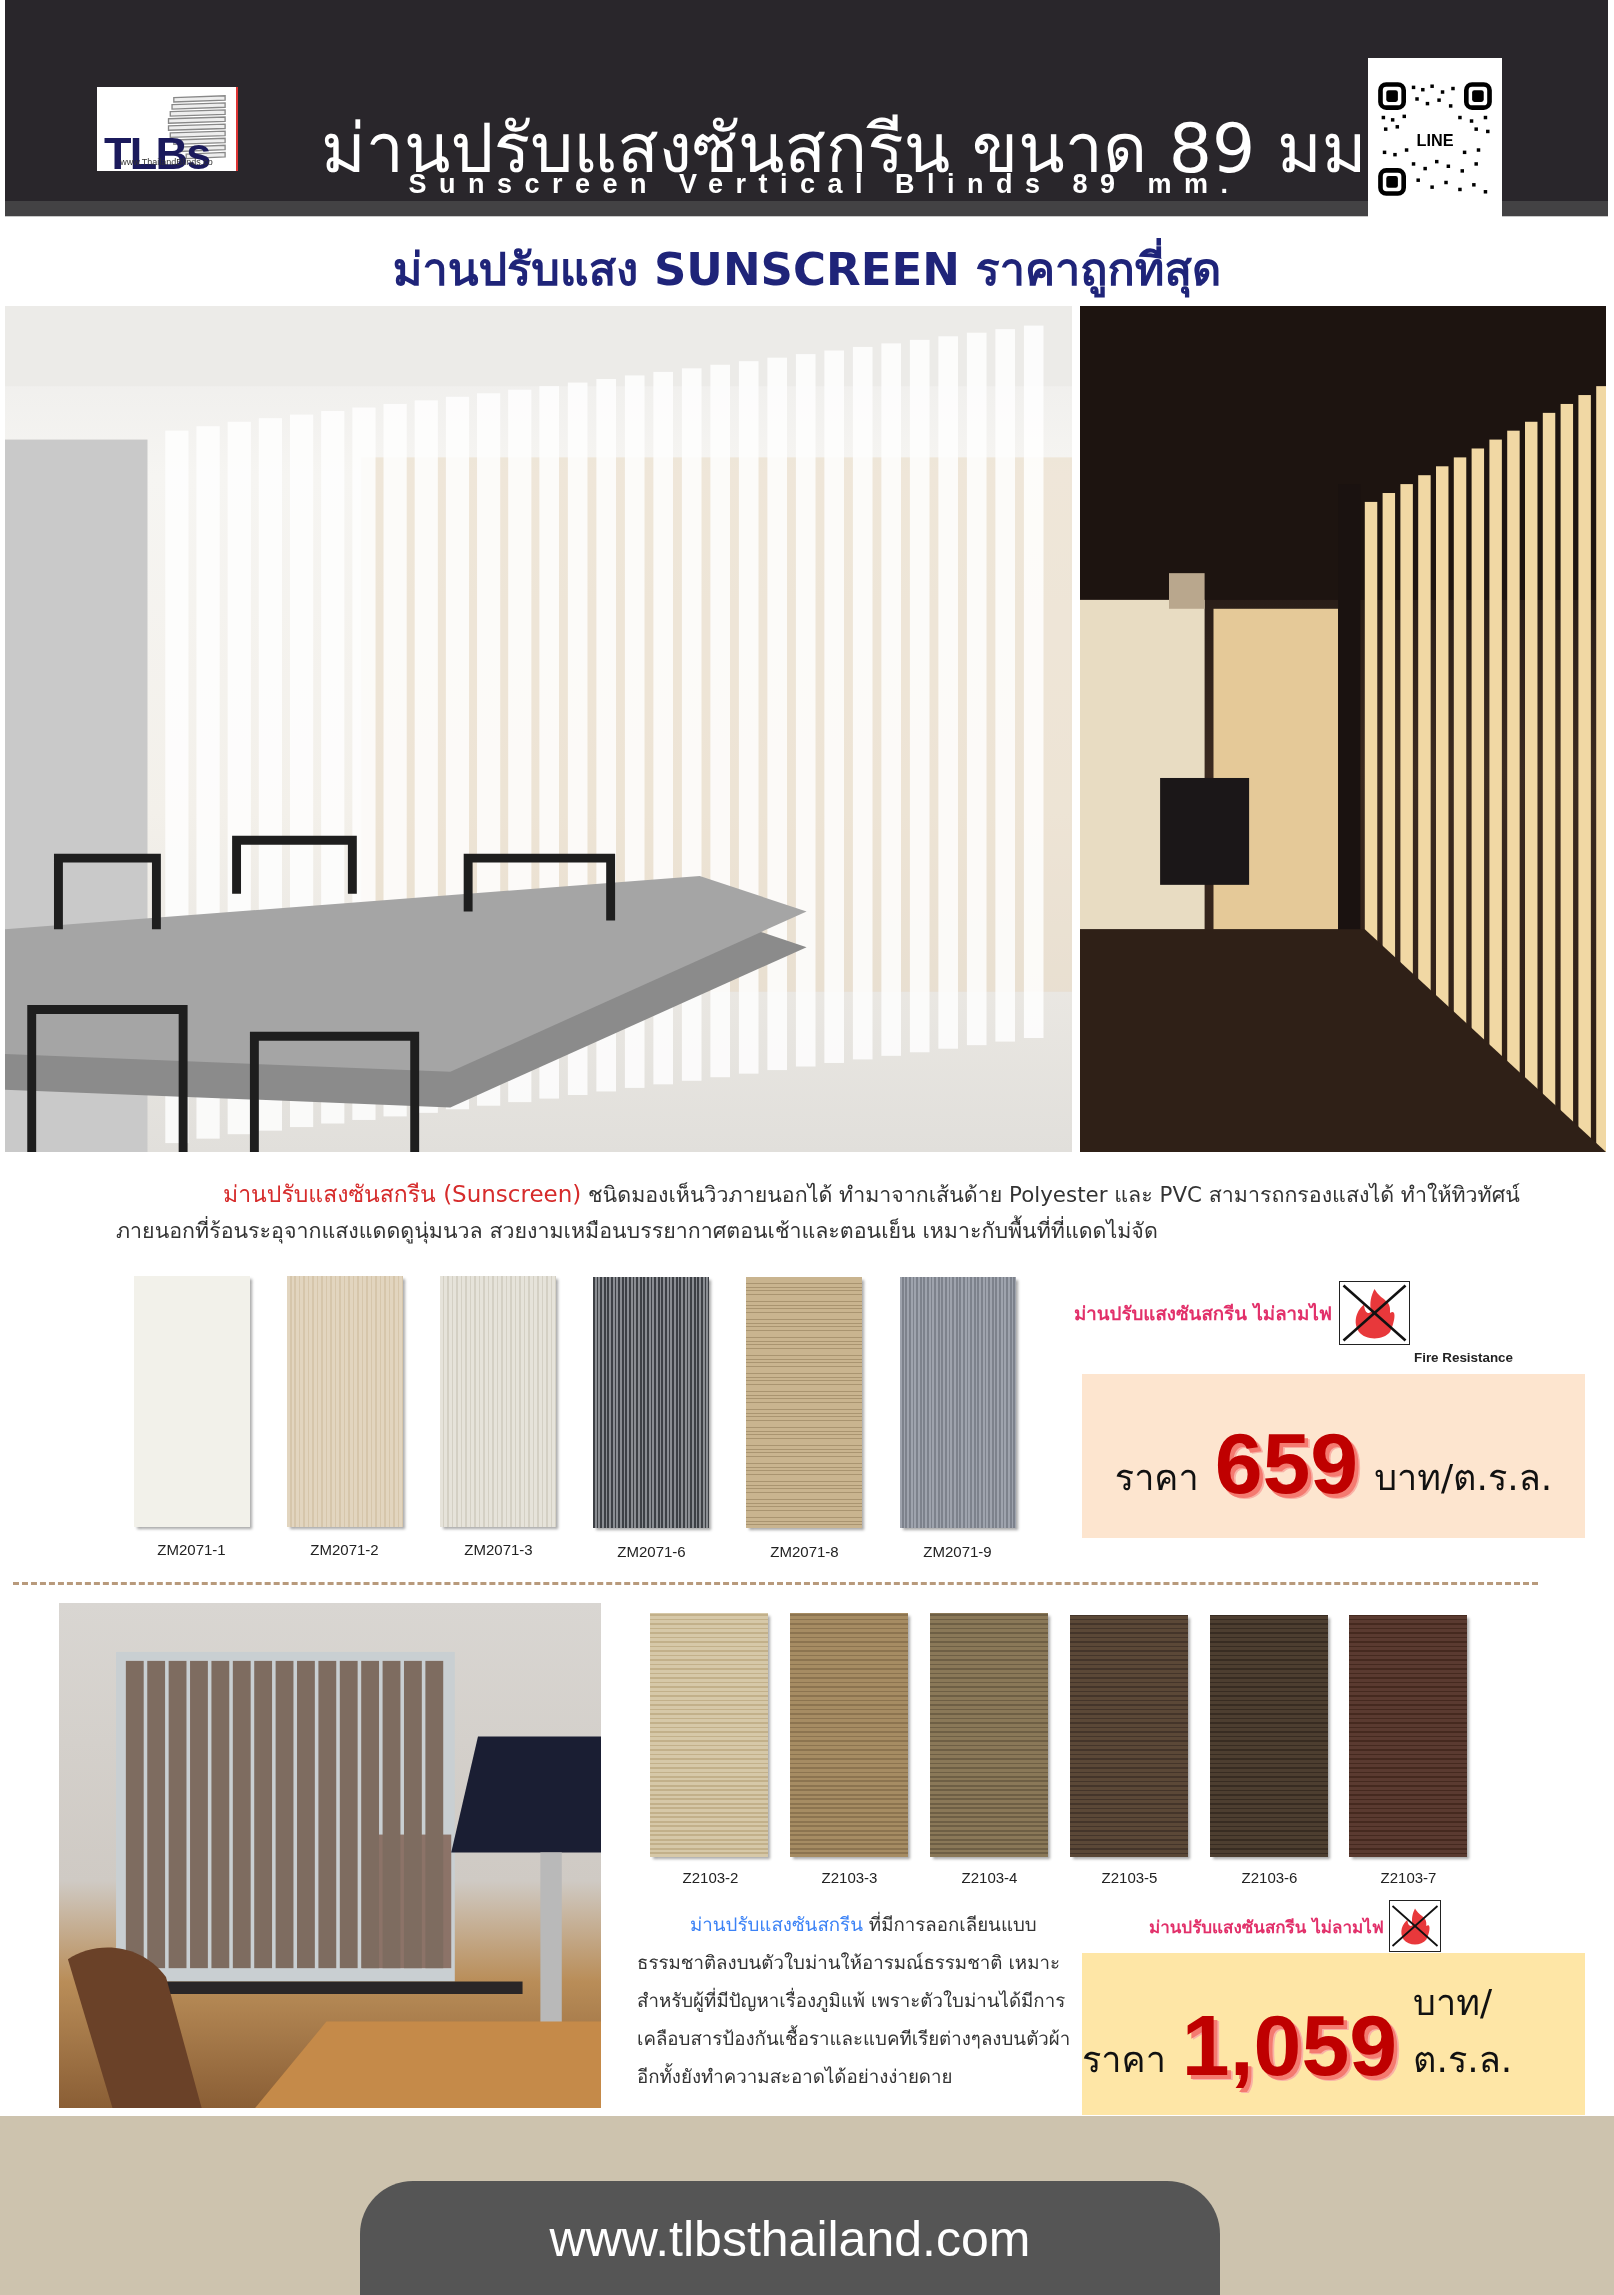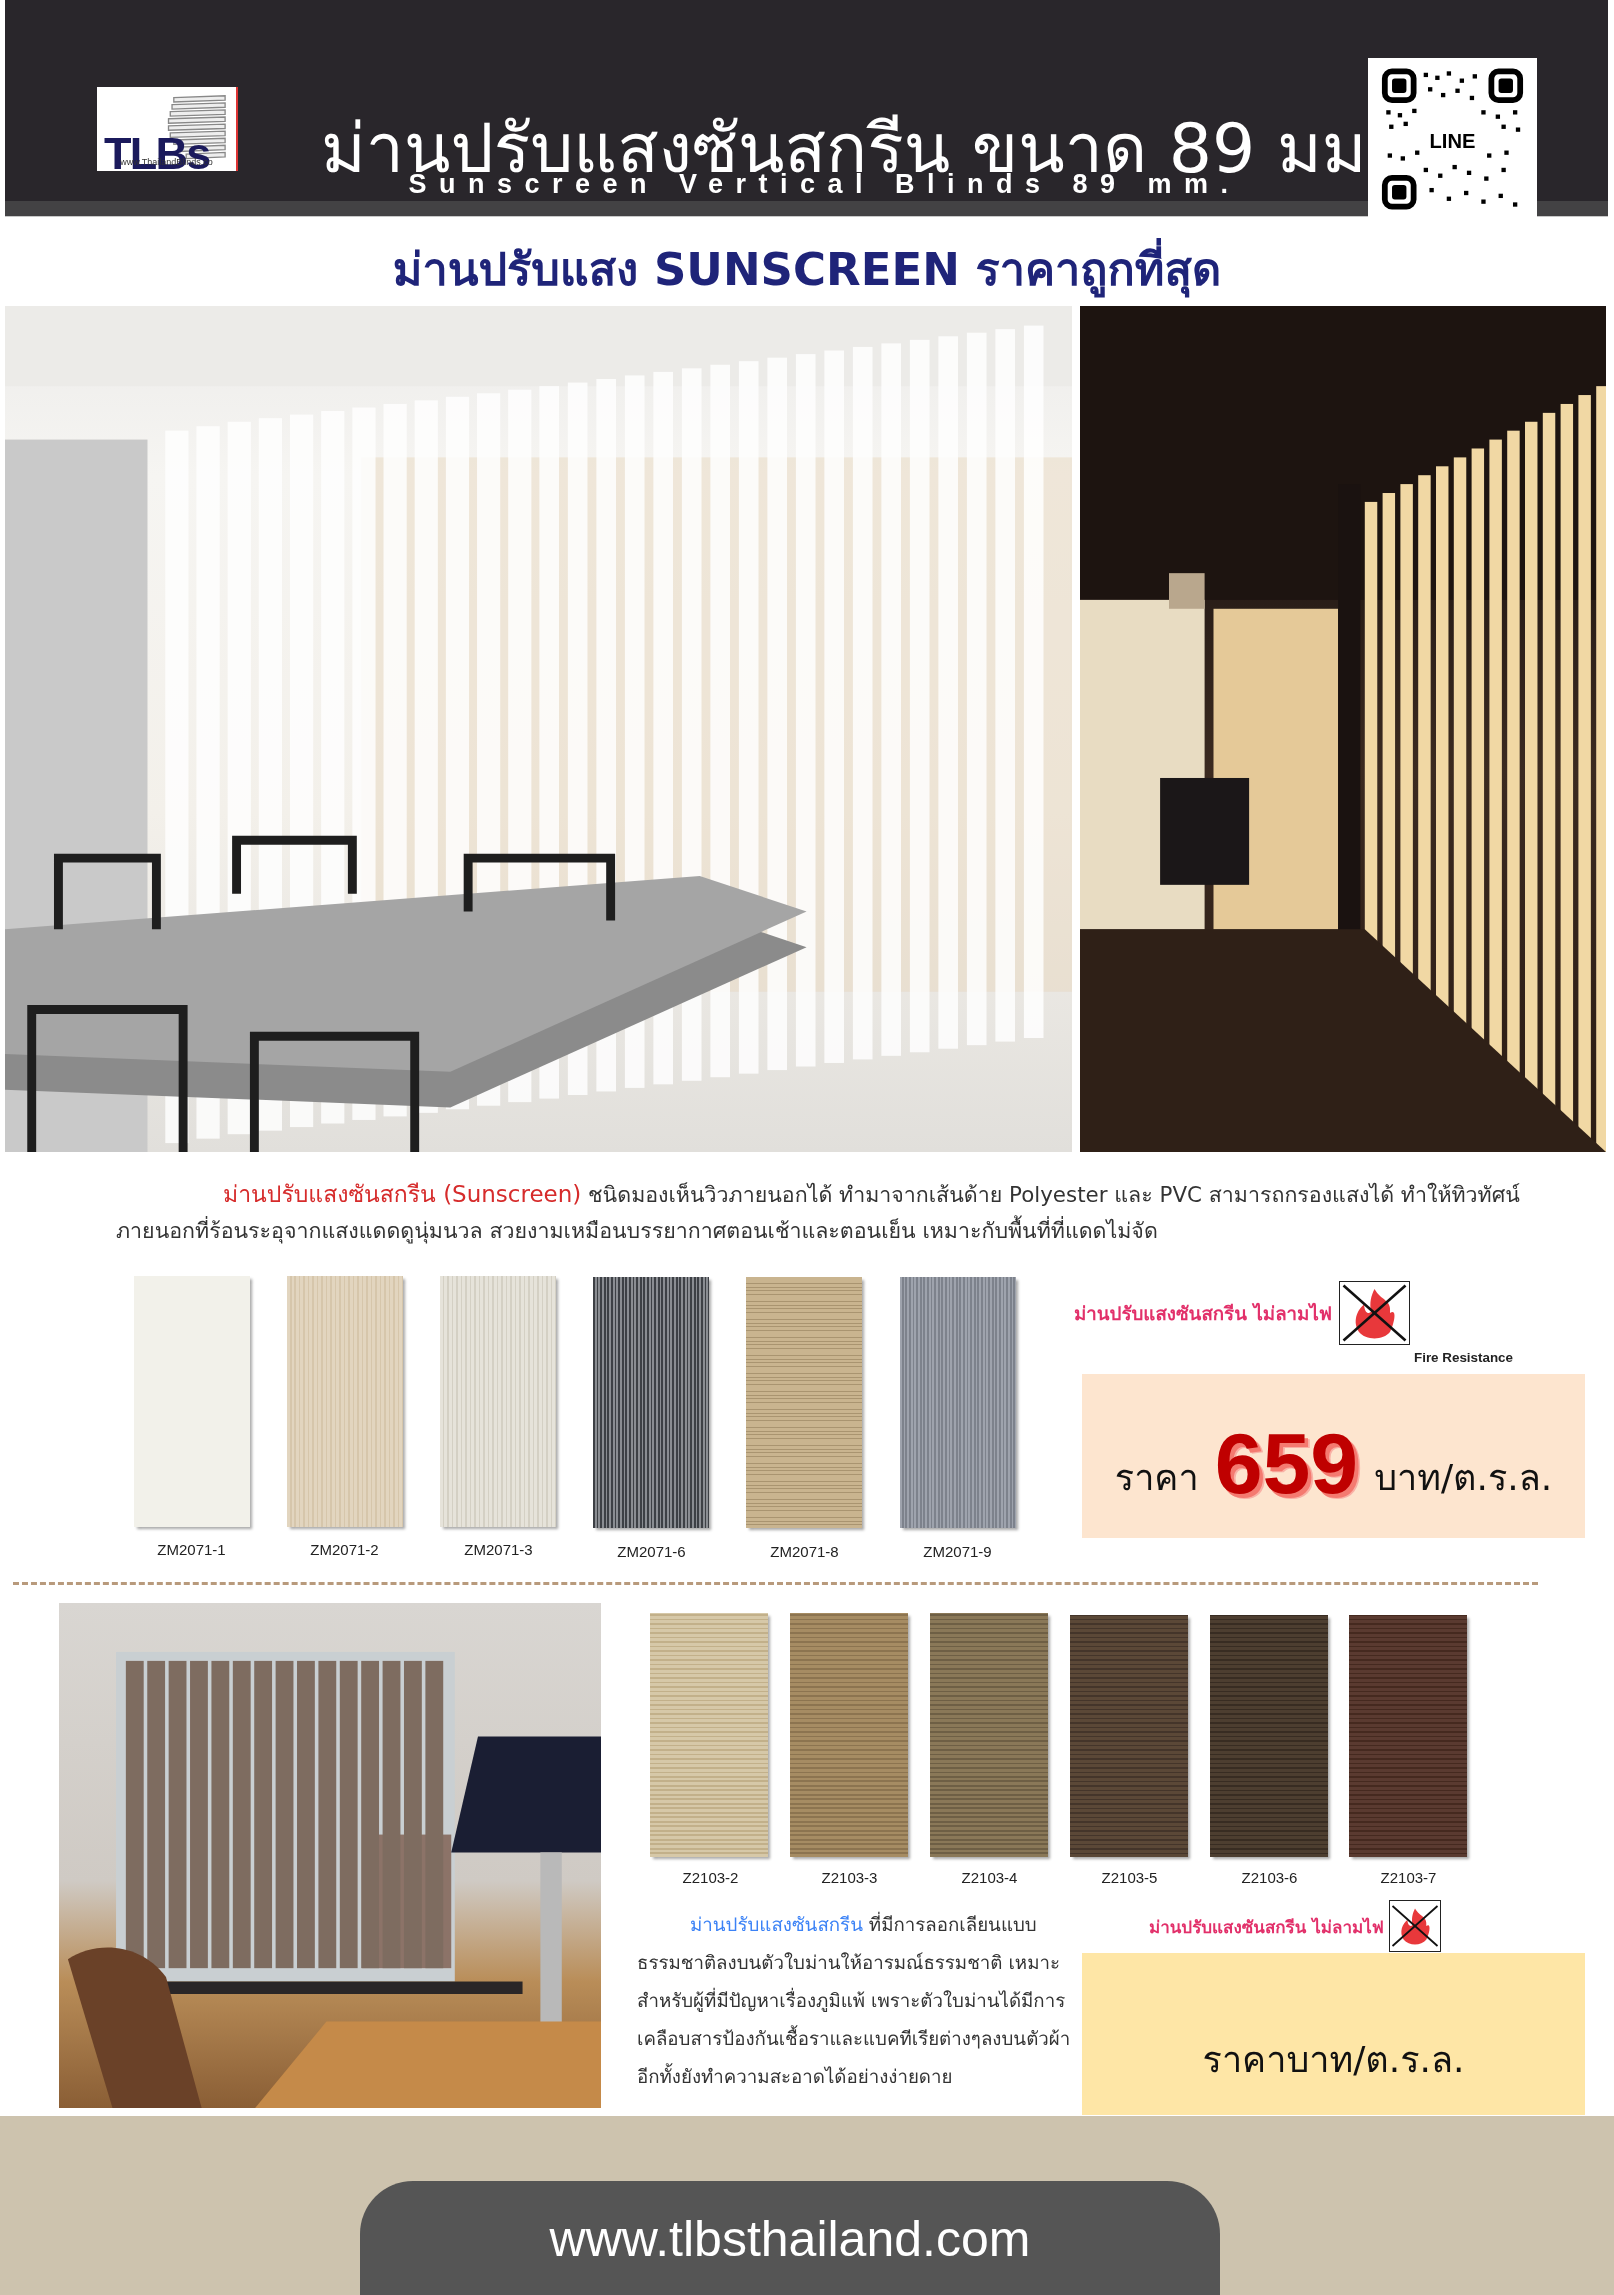--- a/index.html
+++ b/index.html
@@ -8,21 +8,21 @@
 
   
   .header { position: absolute; left: 5.3px; top: 0; width: 1603px; height: 201px; background: #29262b; }
   .header-strip { position: absolute; left: 5.3px; top: 201px; width: 1603px; height: 16px; background: #434244; border-bottom: 1.8px solid #c8c8c8; }
   .logo { position: absolute; left: 97px; top: 87px; width: 141px; height: 84px; background: #fff; border-right: 2.7px solid #d33; }
   .logo-slats { position: absolute; right: 9px; top: 7.1px; width: 71px; height: 69px; }
   .logo-text { position: absolute; left: 7.1px; top: 41px; font-size: 45px; font-weight: bold; color: #1b1a5c; letter-spacing: -1.8px; font-family: "Liberation Sans", sans-serif; }
   .logo-url { position: absolute; left: 0; bottom: 4.5px; width: 100%; text-align: center; font-size: 9px; color: #333; }
   .title-th { position: absolute; left: 321px; top: 94px; width: 1007px; text-align: center; color: #fff; font-size: 68px; font-family: "DejaVu Sans", sans-serif; font-weight: normal; white-space: nowrap; }
   .title-en { position: absolute; left: 321px; top: 169px; width: 1007px; text-align: center; color: #fff; font-size: 27px; letter-spacing: 12.5px; font-weight: bold; white-space: nowrap; }
-  .qr { position: absolute; left: 1368px; top: 58px; width: 169px; height: 162px; background: #fff; padding: 9px; }
+  .qr { position: absolute; left: 1368px; top: 58px; width: 134px; height: 162px; background: #fff; padding: 9px; }
   .qr svg { width: 100%; height: 100%; }
 
   .subheading { position: absolute; left: 0; top: 233px; width: 1614px; text-align: center; color: #1f2479; font-size: 45px; font-weight: bold; font-family: "DejaVu Sans", sans-serif; }
 
   
   .photo { position: absolute; overflow: hidden; }
   .photo-dining { left: 5.3px; top: 306px; width: 1067px; height: 846px;
     background: linear-gradient(180deg, #e9e8e6 0%, #f0efed 8%, #f6f5f2 20%, #f3f0ea 60%, #e1dfdb 100%); }
   .photo-dark { left: 1080px; top: 306px; width: 526px; height: 846px;
     background: linear-gradient(180deg, #1c1512 0%, #2a1e18 35%, #3b2a20 55%, #2b1c14 100%); }
@@ -326,20 +326,21 @@
     <svg viewBox="0 0 80 72">
       <path d="M40 8 C48 22 60 20 58 36 C66 30 64 46 58 58 C50 68 30 68 22 58 C14 46 20 32 28 26 C28 36 34 38 36 34 C34 24 36 16 40 8 Z" fill="#e8383b"></path>
       <line x1="4" y1="4" x2="76" y2="68" stroke="#111" stroke-width="3"></line>
       <line x1="76" y1="4" x2="4" y2="68" stroke="#111" stroke-width="3"></line>
     </svg>
   </div>
 </div>
 
 <div class="price-box price-box-2">
   <span class="price-prefix">ราคา</span>
+  <span class="price-value">1,059</span>
   <span class="price-unit">บาท/ต.ร.ล.</span>
 </div>
 
 <div class="footer"></div>
 <div class="footer-pill">
   <span class="footer-url">www.tlbsthailand.com</span>
 </div>
 
 
 </body></html>

